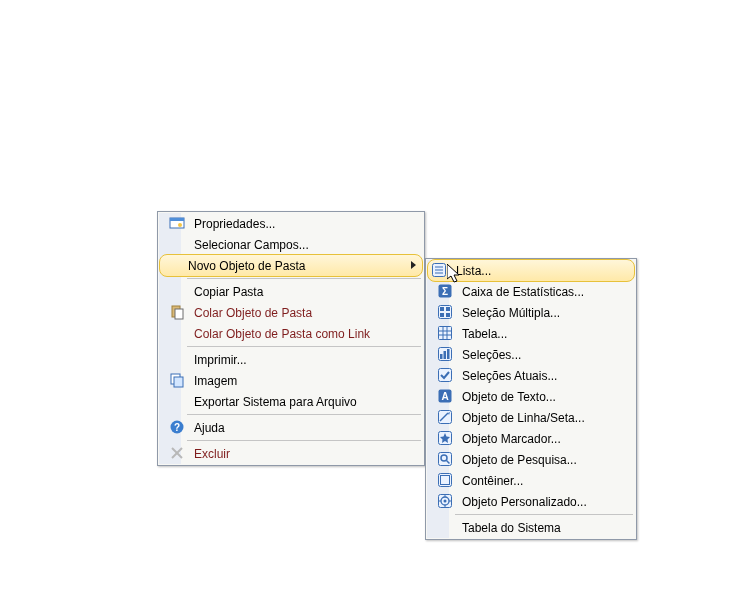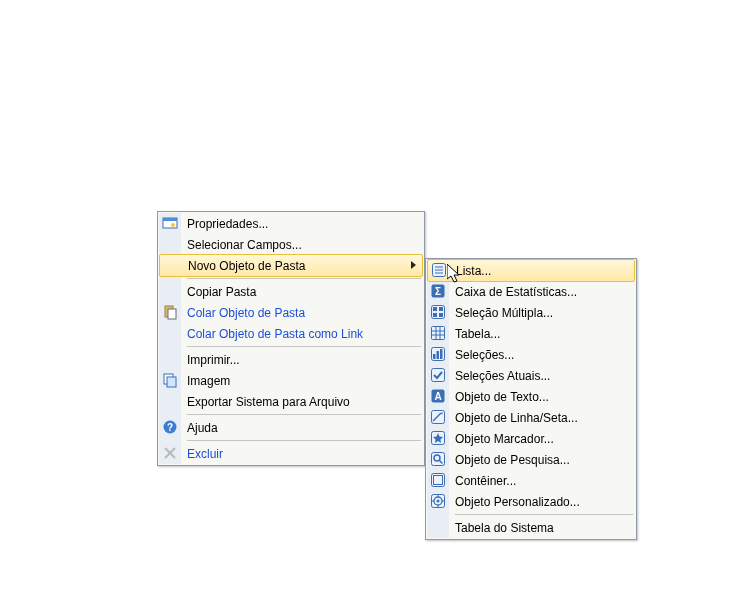--- a/index.html
+++ b/index.html
@@ -33,28 +33,29 @@
     z-index: 1;
   }
   .menu .item {
     display: flex;
     align-items: center;
     height: 21px;
     padding: 0 20px 0 28px;
     white-space: nowrap;
     cursor: default;
     position: relative;
+    margin-left: 7px;
   }
   .menu .item.disabled {
-    color: #1d4ed8;
+    color: #7f1d1d;
   }
   .menu .item.highlight {
     background: linear-gradient(#fff6d9, #ffe9a8);
     border: 1px solid #e7c13a;
-    border-radius: 2px;
+    border-radius: 8px;
     margin: -1px 0;
     height: 21px;
   }
   .menu .sep {
     height: 1px;
     margin: 2px 2px 2px 28px;
     background: #c5c5c5;
   }
   .menu .item .icon {
     position: absolute;

